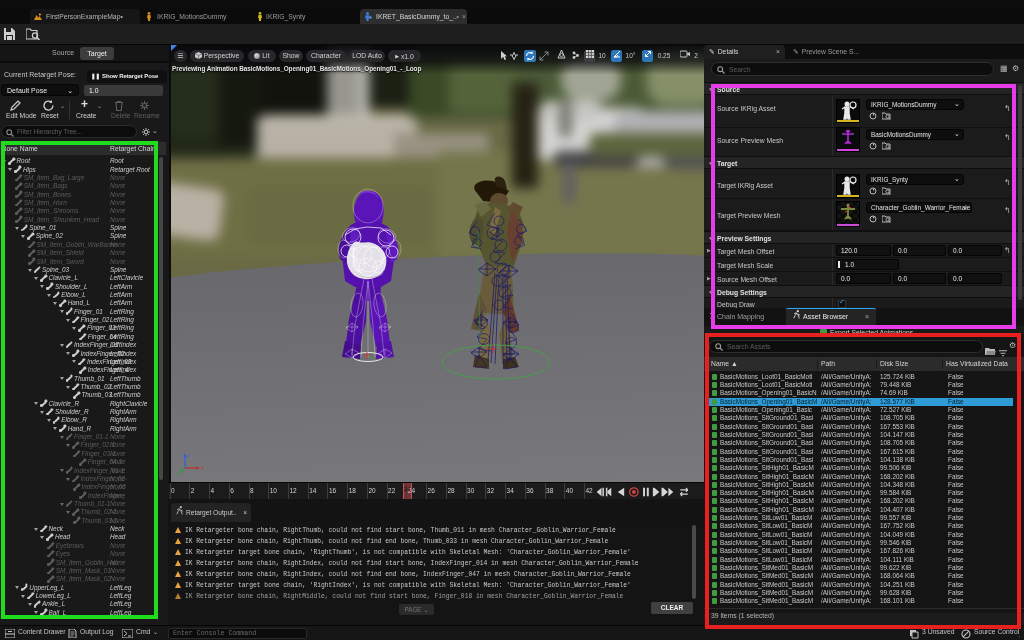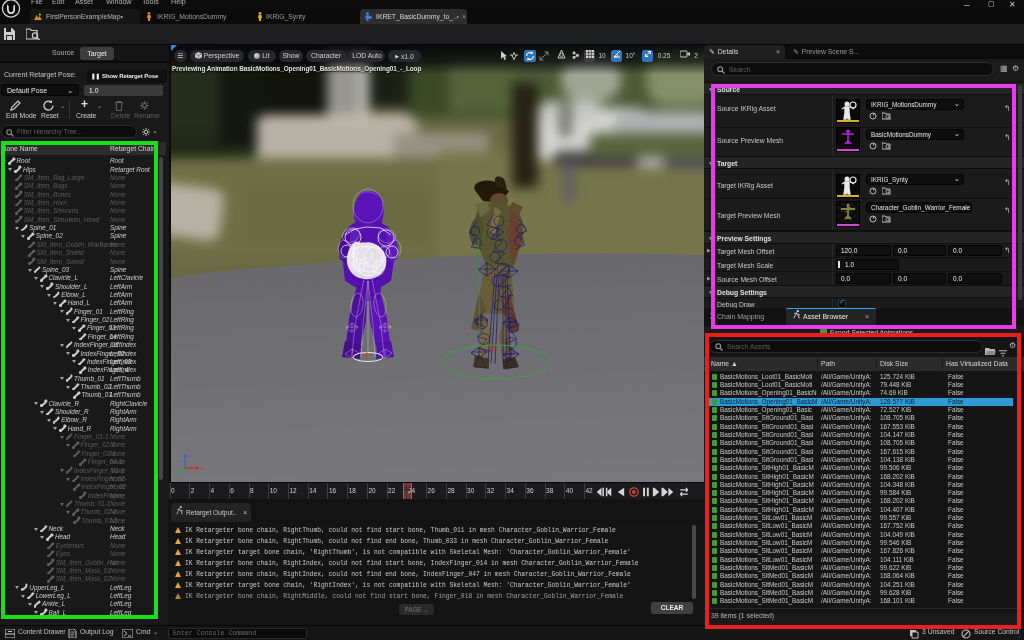--- a/index.html
+++ b/index.html
@@ -56,35 +56,20 @@
 .doc{position:absolute;left:5px;top:1.1px;width:5px;height:6px;background:#3f9b3f;border-radius:1px}
 .an{position:absolute;left:13px}.ap{position:absolute;left:114px}.as{position:absolute;left:173px}.af{position:absolute;left:241px}
 
 #sbar{position:absolute;left:0;top:625px;width:1024px;height:15px;background:#161616;border-top:1px solid #060606}
 .sit{position:absolute;top:2px;font-size:6.8px;color:#c2c2c2;white-space:nowrap}
 
 .ann{position:absolute;z-index:60;pointer-events:none}
 </style></head><body>
 <div id="root">
 
-<div id="menubar">
-<svg class="abs" style="left:1px;top:-2px;z-index:5" width="20" height="22" viewBox="0 0 20 22">
-        <circle cx="10" cy="10.5" r="8.6" fill="#0a0a0a" stroke="#d8d8d8" stroke-width="1.3"></circle>
-        <path d="M6 6.5v5c0 3 1.8 4.5 4 4.5s4-1.5 4-4.5v-5l-1.7 1.4v3.4c0 1.8-.9 2.9-2.3 2.9s-2.3-1.1-2.3-2.9V7.9Z" fill="#e2e2e2"></path>
-      </svg>
-<span class="mi" style="left:31px">File</span>
-      <span class="mi" style="left:52px">Edit</span>
-      <span class="mi" style="left:75px">Asset</span>
-      <span class="mi" style="left:106px">Window</span>
-      <span class="mi" style="left:142px">Tools</span>
-      <span class="mi" style="left:171px">Help</span>
-<span style="position:absolute;left:964px;top:1px;color:#cfcfcf;font-size:8px">─</span>
-<span style="position:absolute;left:988px;top:0px;color:#cfcfcf;font-size:7px">▢</span>
-<span style="position:absolute;left:1009px;top:0px;color:#cfcfcf;font-size:8px">✕</span>
-</div>
 
 <div id="tabbar">
 <div class="tab" style="left:30px;width:110px;background:#161616;color:#b5b5b5"><svg class="abs" style="left:4px;top:4px" width="8" height="8" viewBox="0 0 8 8">
           <path d="M0 7 2.6 2l1.7 2.8L5.6 3 8 7Z" fill="#d88b1e"></path>
           <circle cx="5.9" cy="1.6" r="1" fill="#e8b83c"></circle>
         </svg><span style="margin-left:16px">FirstPersonExampleMap•</span></div>
 <div class="tab" style="left:140px;width:110px"><svg class="abs" style="left:5px;top:3px" width="8" height="9" viewBox="0 0 8 9">
           <circle cx="4" cy="1.4" r="1.4" fill="#d88b1e"></circle>
           <path d="M2.5 3h3l.5 3H5.2L5 9H3L2.8 6H2Z" fill="#d88b1e"></path>
         </svg><span style="margin-left:17px">IKRIG_MotionsDummy</span></div>

